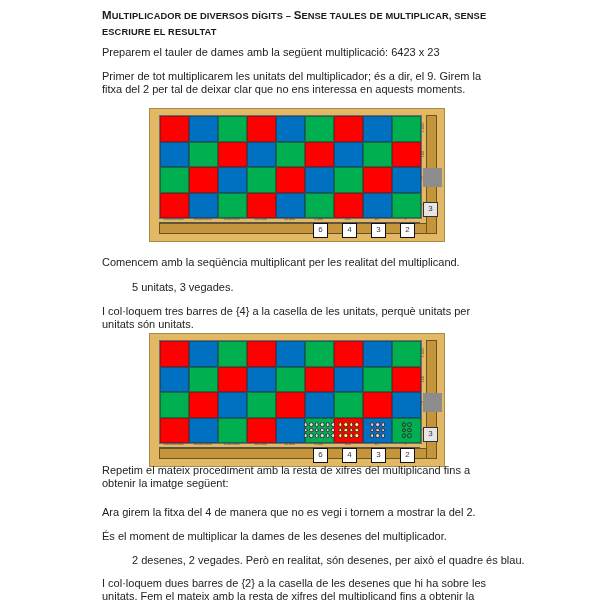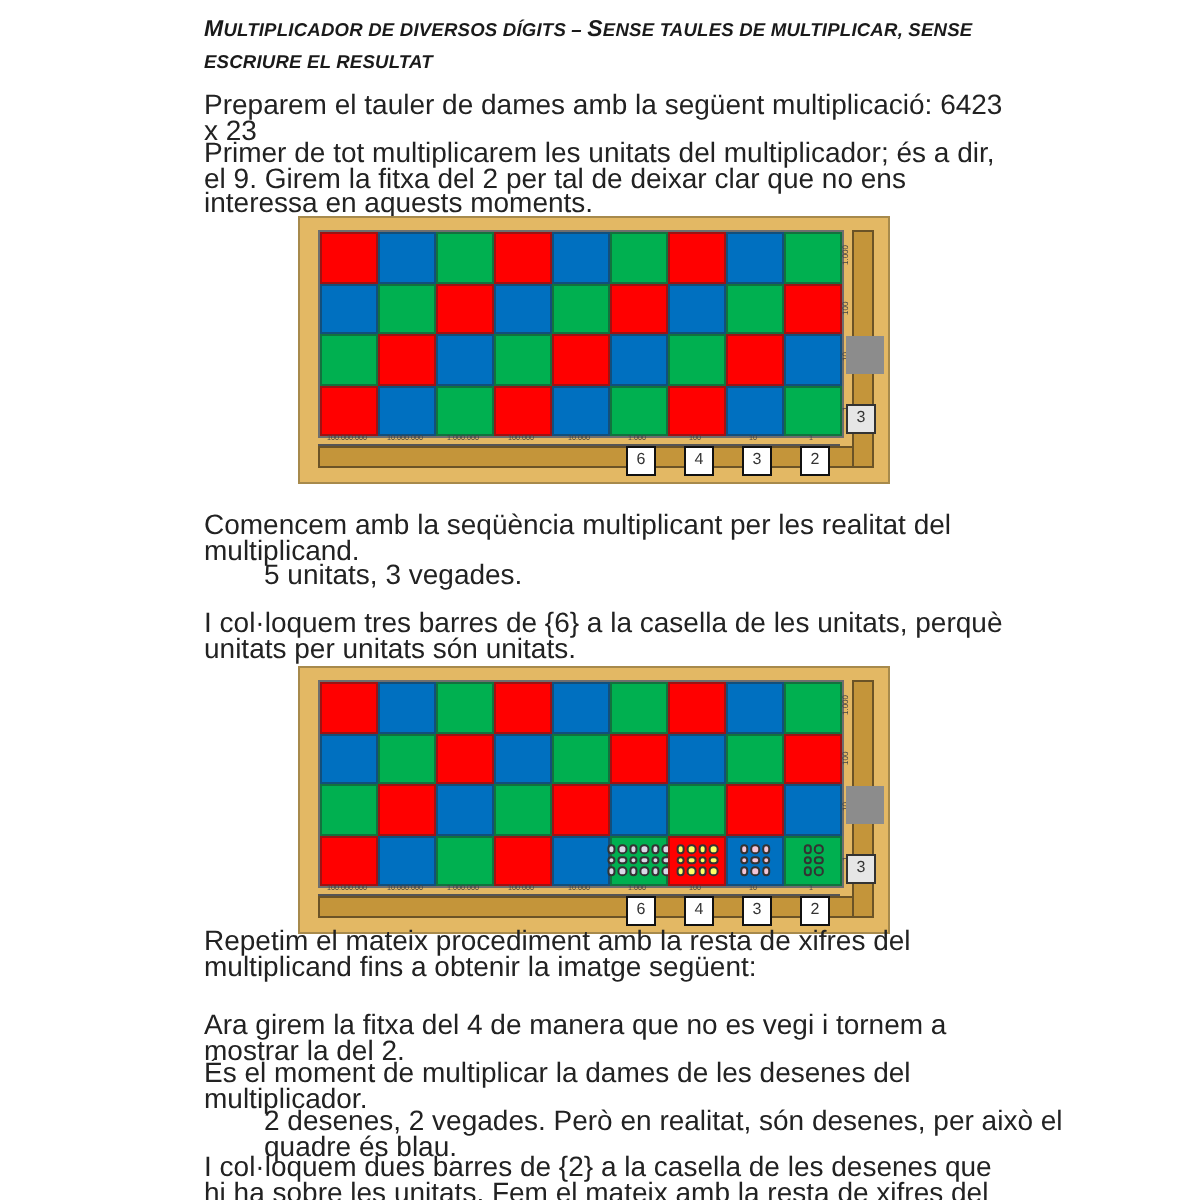--- a/index.html
+++ b/index.html
@@ -1,22 +1,22 @@
 <!DOCTYPE html>
 <html><head>
 <meta charset="utf-8">
 <style>
   html, body { margin:0; padding:0; background:#ffffff; }
   body { width:600px; height:600px; position:relative; overflow:hidden;
          font-family:"Liberation Sans", sans-serif; color:#222; }
   .title { position:absolute; left:102px; top:7px; width:395px;
            font-size:9.3px; font-weight:bold; line-height:16px; letter-spacing:0.1px;
-           color:#1a1a1a;font-style:italic; }
+           color:#1a1a1a; }
   .title .cap { font-size:11.5px; }
-  .p { position:absolute; left:102px; width:400px; font-size:14px; line-height:12.5px; color:#222; }
+  .p { position:absolute; left:102px; width:400px; font-size:11px; line-height:12.5px; color:#222; }
   .p.indent { left:132px; }
 
   .board { position:absolute; left:149px; width:296px; height:134px;
            background:#e3b864; border:1px solid #a78a4c; box-sizing:border-box; }
   .grid { position:absolute; left:9px; top:6px; width:261px; height:102px;
           display:grid; grid-template-columns:repeat(9,1fr); grid-template-rows:repeat(4,1fr);
           border:1px solid #6e6e6e; }
   .cell { border:0.5px solid rgba(40,40,40,0.45); position:relative; }
   .c-r { background:#ff0000; } .c-b { background:#0070c0; } .c-g { background:#00b050; }
 
@@ -113,21 +113,21 @@
     <div class="chip" style="left: 163px; top: 114px;">6</div>
     <div class="chip" style="left: 192px; top: 114px;">4</div>
     <div class="chip" style="left: 221px; top: 114px;">3</div>
     <div class="chip" style="left: 250px; top: 114px;">2</div>
     <div class="grey-tile"></div>
     <div class="chip chip-grey" style="left: 273px; top: 93px;">3</div>
   </div>
 
 <div class="p" style="top:256px">Comencem amb la seqüència multiplicant per les realitat del multiplicand.</div>
 <div class="p indent" style="top:281px">5 unitats, 3 vegades.</div>
-<div class="p" style="top:305px">I col·loquem tres barres de {6} a la casella de les unitats, perquè unitats per unitats són unitats.</div>
+<div class="p" style="top:305px">I col·loquem tres barres de {4} a la casella de les unitats, perquè unitats per unitats són unitats.</div>
 
 <div class="board" id="board-2" style="top:333px">
     <div class="grid">
       <div class="cell c-r"></div>
       <div class="cell c-b"></div>
       <div class="cell c-g"></div>
       <div class="cell c-r"></div>
       <div class="cell c-b"></div>
       <div class="cell c-g"></div>
       <div class="cell c-r"></div>

